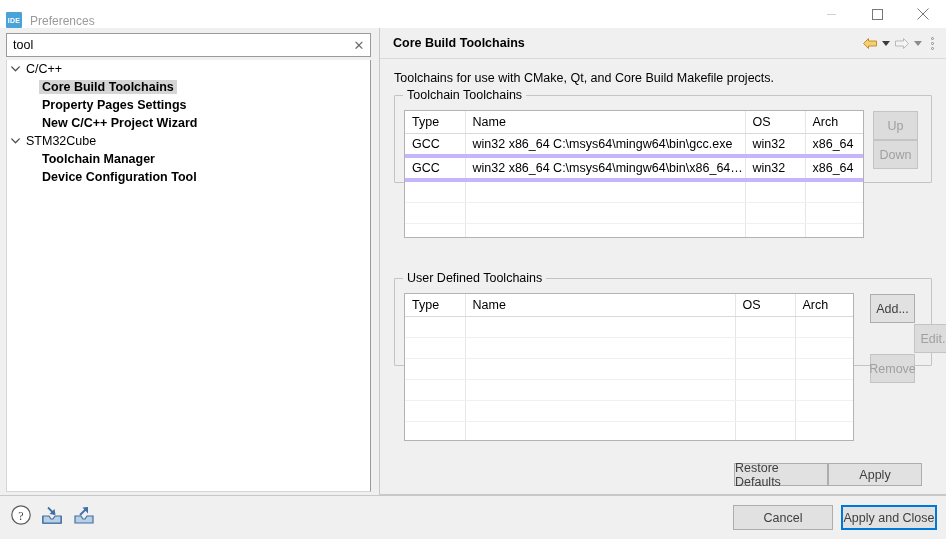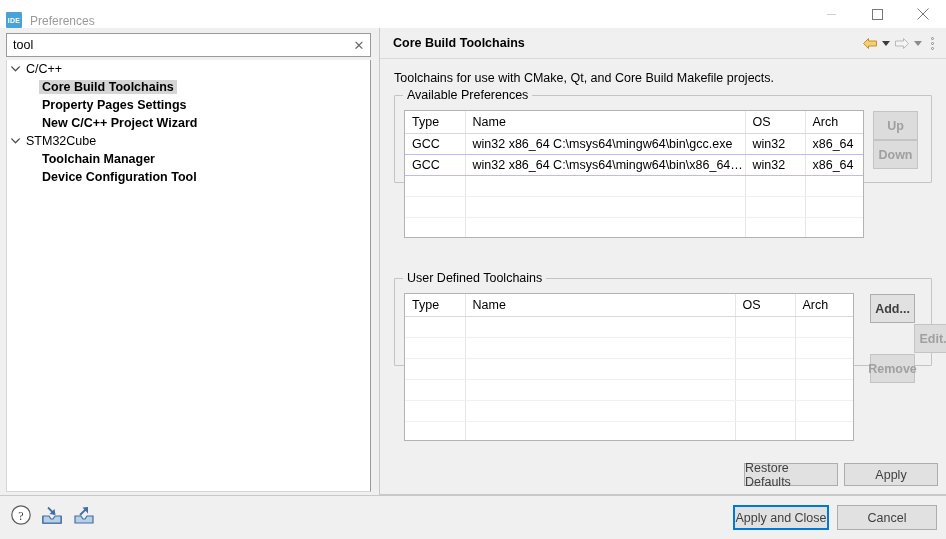--- a/index.html
+++ b/index.html
@@ -103,41 +103,41 @@
 
   
   .tbl-wrap {
     position: absolute; background: #ffffff; border: 1px solid #b3b3b3;
     overflow: hidden;
   }
   table.grid { border-collapse: collapse; width: 100%; table-layout: fixed; }
   table.grid th, table.grid td {
     font-weight: normal; text-align: left; font-size: 12.5px;
     padding: 0 0 0 7px; height: 20px; line-height: 20px;
-    border-right: 1px solid #e6e6e6; border-bottom: 1px solid #c4b5fd;
+    border-right: 1px solid #e6e6e6; border-bottom: 4px solid #c4b5fd;
     overflow: hidden; white-space: nowrap; text-overflow: ellipsis;
   }
   table.grid th { border-bottom: 1px solid #d9d9d9; height: 22px; line-height: 22px; }
   table.grid th:last-child, table.grid td:last-child { border-right: 0; }
   table.grid tr.empty td { border-bottom: 1px solid #f0f0f0; }
 
   
   .btn {
     font-family: "Liberation Sans", sans-serif; font-size: 12.5px;
     background: #e1e1e1; border: 1px solid #adadad; color: #404040;
     display: flex; align-items: center; justify-content: center;
     padding: 0; cursor: default;
   }
   .btn.disabled { color: #a0a0a0; background: #dcdcdc; border-color: #c4c4c4; }
   .btn.focus { border: 2px solid #0078d7; }
 
-  .side-btn { position: absolute; width: 45px; height: 29px; font-weight: bold; }
-
-  
-  .apply-row { position: absolute; right: 8px; bottom: 9px; display: flex; gap: 6px; }
+  .side-btn { position: absolute; width: 45px; height: 29px; }
+
+  
+  .apply-row { position: absolute; right: 24px; bottom: 9px; display: flex; gap: 0; }
   .apply-row .btn { height: 23px; }
 
   .footer {
     position: absolute; left: 0; top: 495px; width: 946px; height: 44px;
     background: #f0f0f0; border-top: 1px solid #c8c8c8;
   }
   .footer-icons { position: absolute; left: 10px; top: 8px; display: flex; gap: 8px; align-items: center; }
   .footer-btns { position: absolute; right: 9px; top: 9px; display: flex; gap: 8px; }
   .footer-btns .btn { height: 25px; }
 
@@ -241,21 +241,21 @@
           <i></i>
             <i></i>
             <i></i>
         </div>
       </div>
     </div>
 
     <div class="desc">Toolchains for use with CMake, Qt, and Core Build Makefile projects.</div>
 
     <div class="group" style="left:14px; top:60px; width:538px; height:95px;">
-      <div class="group-label">Available Preferences</div>
+      <div class="group-label">Toolchain Toolchains</div>
       <div class="group-box"></div>
       <div class="tbl-wrap" style="left:10px; top:22px; width:460px; height:128px;">
         <table class="grid">
           <colgroup>
               <col style="width:60px">
               <col>
               <col style="width:60px">
               <col style="width:58px">
             </colgroup>
           <thead>
@@ -394,18 +394,18 @@
       </div>
       <div title="Export">
         <svg width="24" height="22" viewBox="0 0 24 22">
           <path d="M3 19 L21 19 L21 12 L15 12 L13 15 L11 15 L9 12 L3 12 Z" fill="#b9cfe4" stroke="#3f6fa3" stroke-width="1.2"></path>
           <line x1="8" y1="11" x2="15" y2="4" stroke="#3f6fa3" stroke-width="1.8"></line>
           <path d="M16 3 L16 9.5 L10.5 3.5 Z" fill="#3f6fa3"></path>
         </svg>
       </div>
     </div>
     <div class="footer-btns">
+      <div class="btn" style="width:100px;">Cancel</div>
       <div class="btn focus" style="width:96px;">Apply and Close</div>
-      <div class="btn" style="width:100px;">Cancel</div>
     </div>
   </div>
 
 </div>
 
 </body></html>

